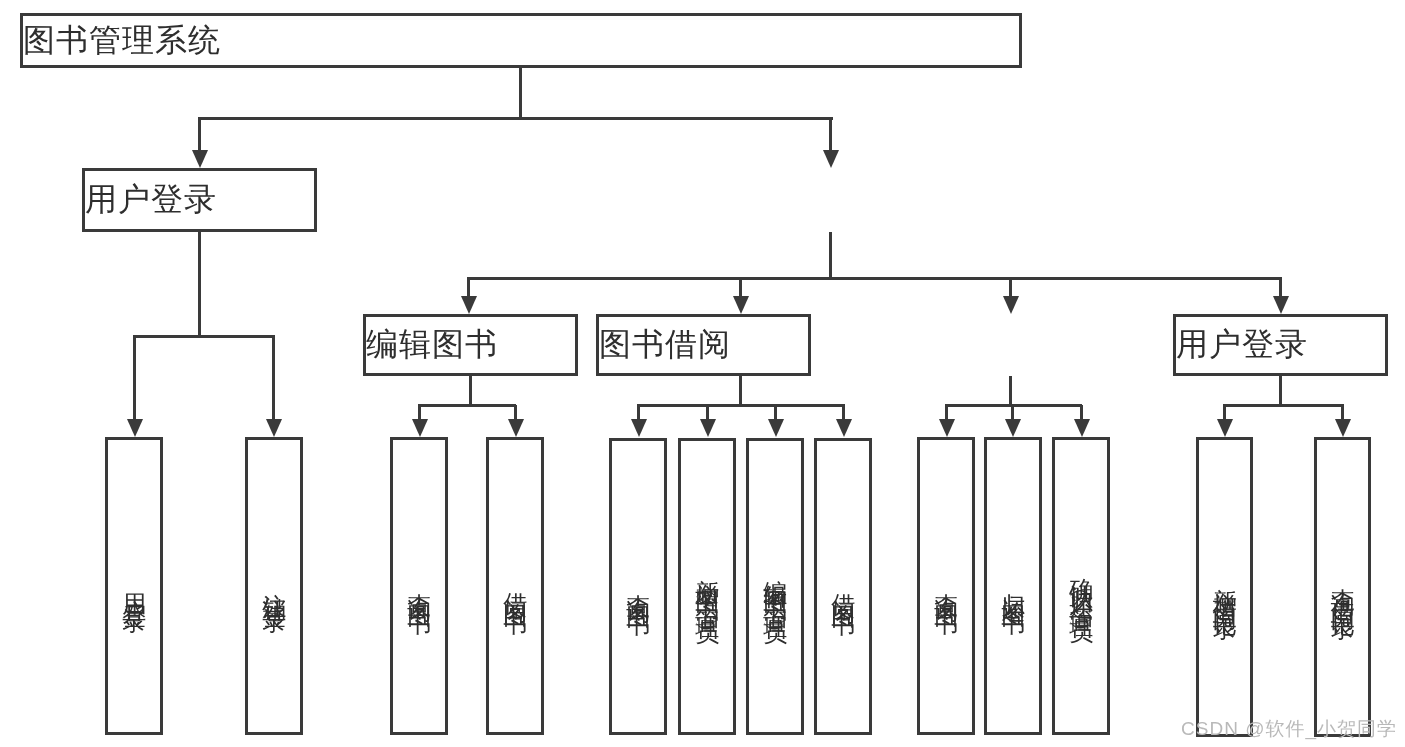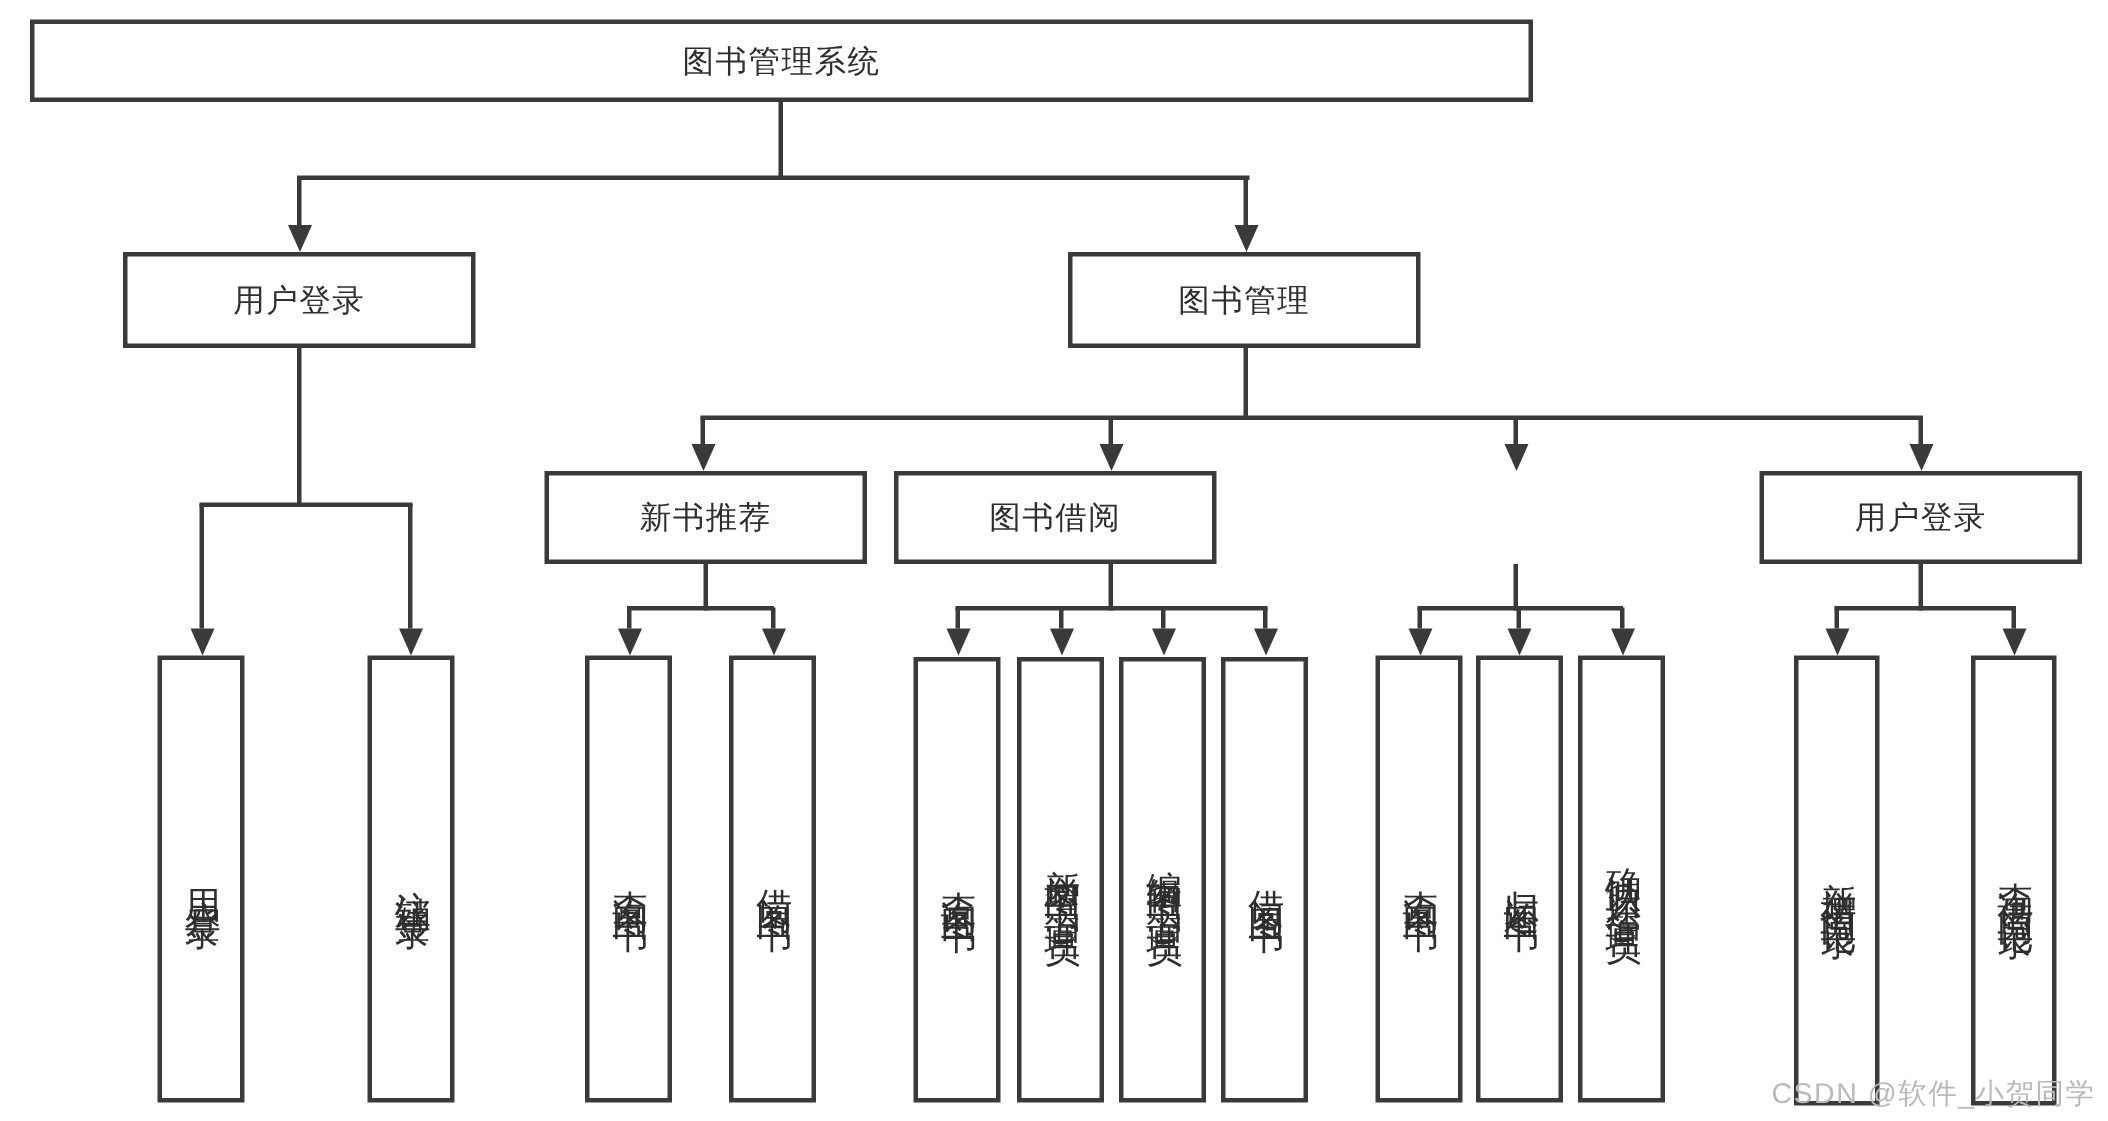--- a/index.html
+++ b/index.html
@@ -4,22 +4,22 @@
 <style>
   html,body{margin:0;padding:0;background:#ffffff;}
   .stage{
     position:relative;width:1405px;height:747px;background:#ffffff;
     font-family:"Liberation Sans","DejaVu Sans",sans-serif;
     --line:#3a3a3a;--text:#2e2e2e;--wm:#b9b9b9;
     overflow:hidden;
   }
   .hbox{
     position:absolute;border:3px solid var(--line);background:#fff;
-    display:flex;align-items:center;justify-content:center;
-    font-size:21px;color:var(--text);letter-spacing:1px;box-sizing:border-box;
+    display:flex;align-items:center;justify-content:flex-start;
+    font-size:32px;color:var(--text);letter-spacing:1px;box-sizing:border-box;
   }
   .vbox{
     position:absolute;border:3px solid var(--line);background:#fff;
     display:flex;align-items:center;justify-content:center;
     font-size:24px;color:var(--text);box-sizing:border-box;
   }
   .vbox span{
     writing-mode:vertical-lr;text-orientation:mixed;
     letter-spacing:6px;line-height:1.1;
   }
@@ -46,38 +46,35 @@
   </div>
 
   <div class="vline" style="left:519px;top:68px;height:51px;"></div>
   <div class="hline" style="left:198px;top:117px;width:635px;"></div>
   <div class="arrow" style="left:198px;top:118px;height:32px;"></div>
   <div class="arrow" style="left:829px;top:118px;height:32px;"></div>
 
   <div class="hbox" style="left:82px;top:168px;width:235px;height:64px;">
     <span>用户登录</span>
   </div>
-  <div class="hbox" style="left:712px;top:168px;width:235px;height:64px;">
-    <span>图书管理</span>
-  </div>
 
   <div class="vline" style="left:198px;top:232px;height:105px;"></div>
   <div class="hline" style="left:133px;top:335px;width:142px;"></div>
   <div class="arrow" style="left:133px;top:336px;height:83px;"></div>
   <div class="arrow" style="left:272px;top:336px;height:83px;"></div>
 
   <div class="vline" style="left:829px;top:232px;height:48px;"></div>
   <div class="hline" style="left:467px;top:277px;width:815px;"></div>
   <div class="arrow" style="left:467px;top:278px;height:18px;"></div>
   <div class="arrow" style="left:739px;top:278px;height:18px;"></div>
   <div class="arrow" style="left:1009px;top:278px;height:18px;"></div>
   <div class="arrow" style="left:1279px;top:278px;height:18px;"></div>
 
   <div class="hbox" style="left:363px;top:314px;width:215px;height:62px;">
-    <span>新书推荐</span>
+    <span>编辑图书</span>
   </div>
   <div class="hbox" style="left:596px;top:314px;width:215px;height:62px;">
     <span>图书借阅</span>
   </div>
   <div class="hbox" style="left:1173px;top:314px;width:215px;height:62px;">
     <span>用户登录</span>
   </div>
 
   <div class="vline" style="left:469px;top:376px;height:31px;"></div>
   <div class="hline" style="left:418px;top:404px;width:98px;"></div>

